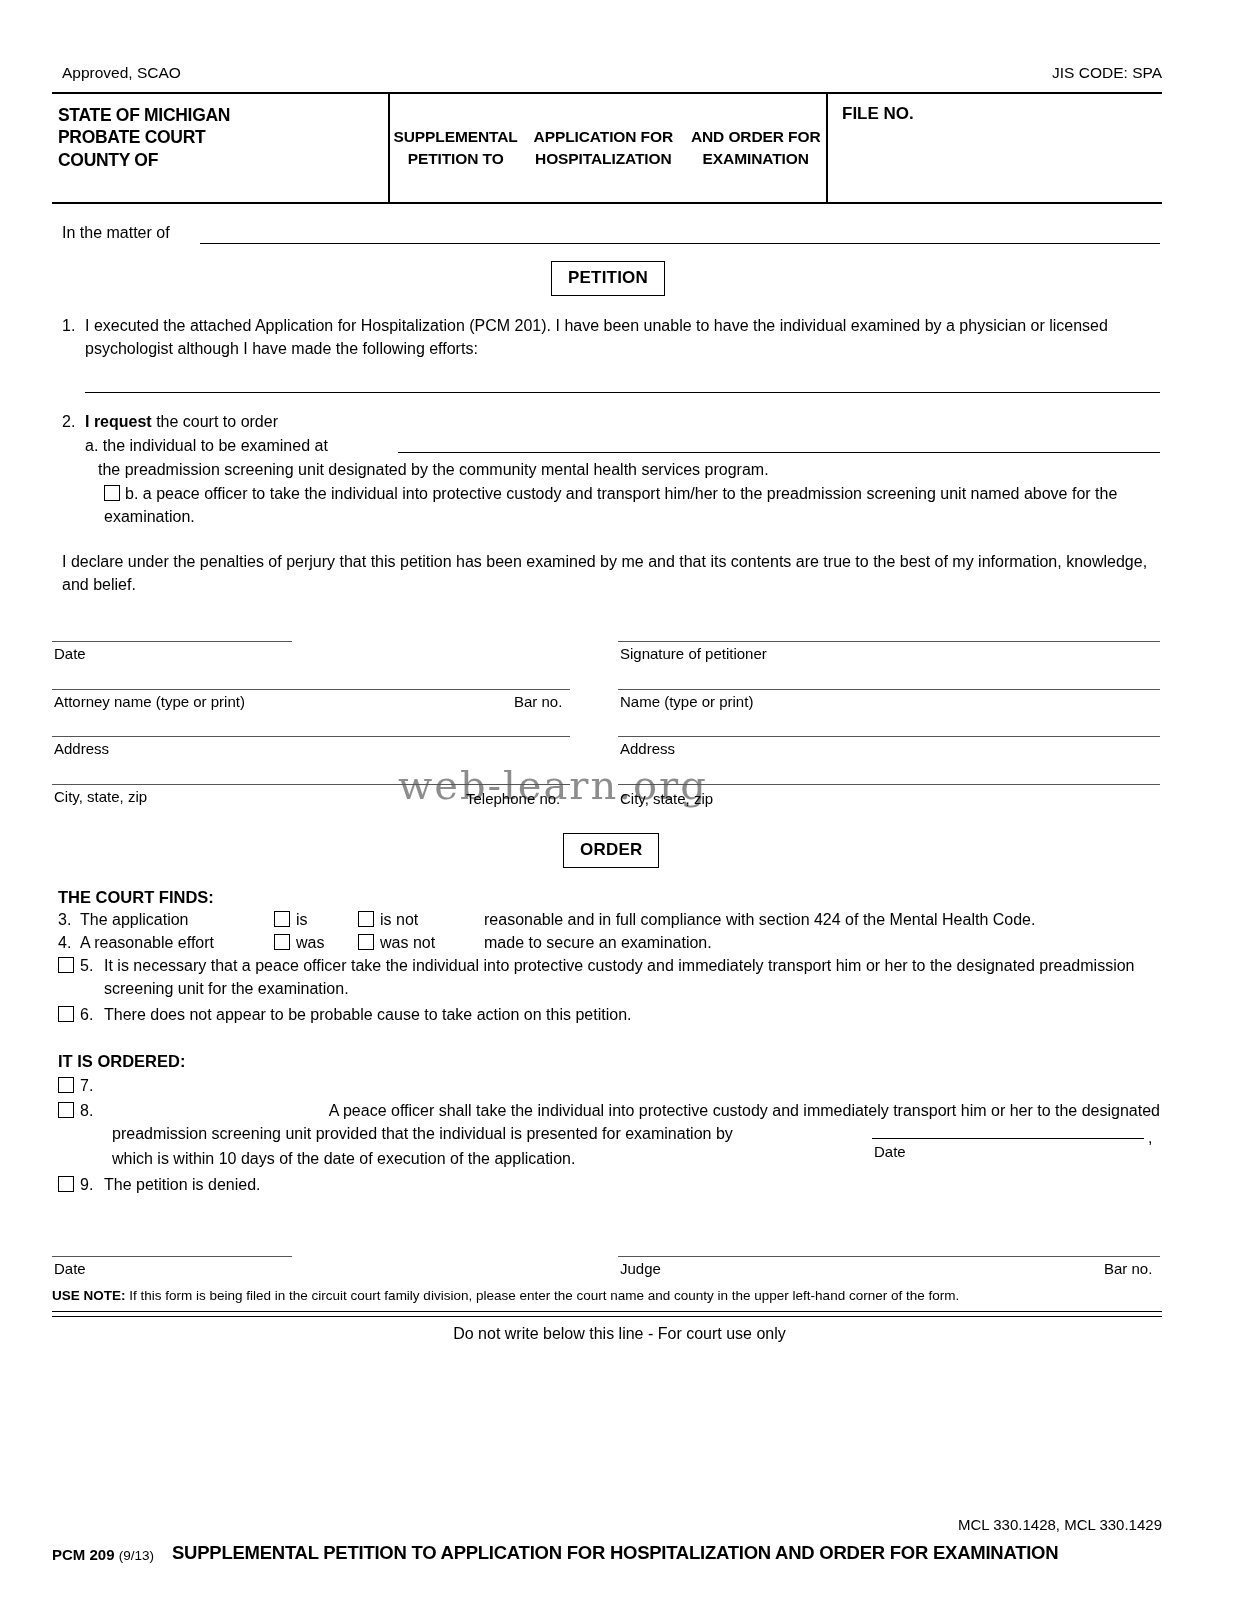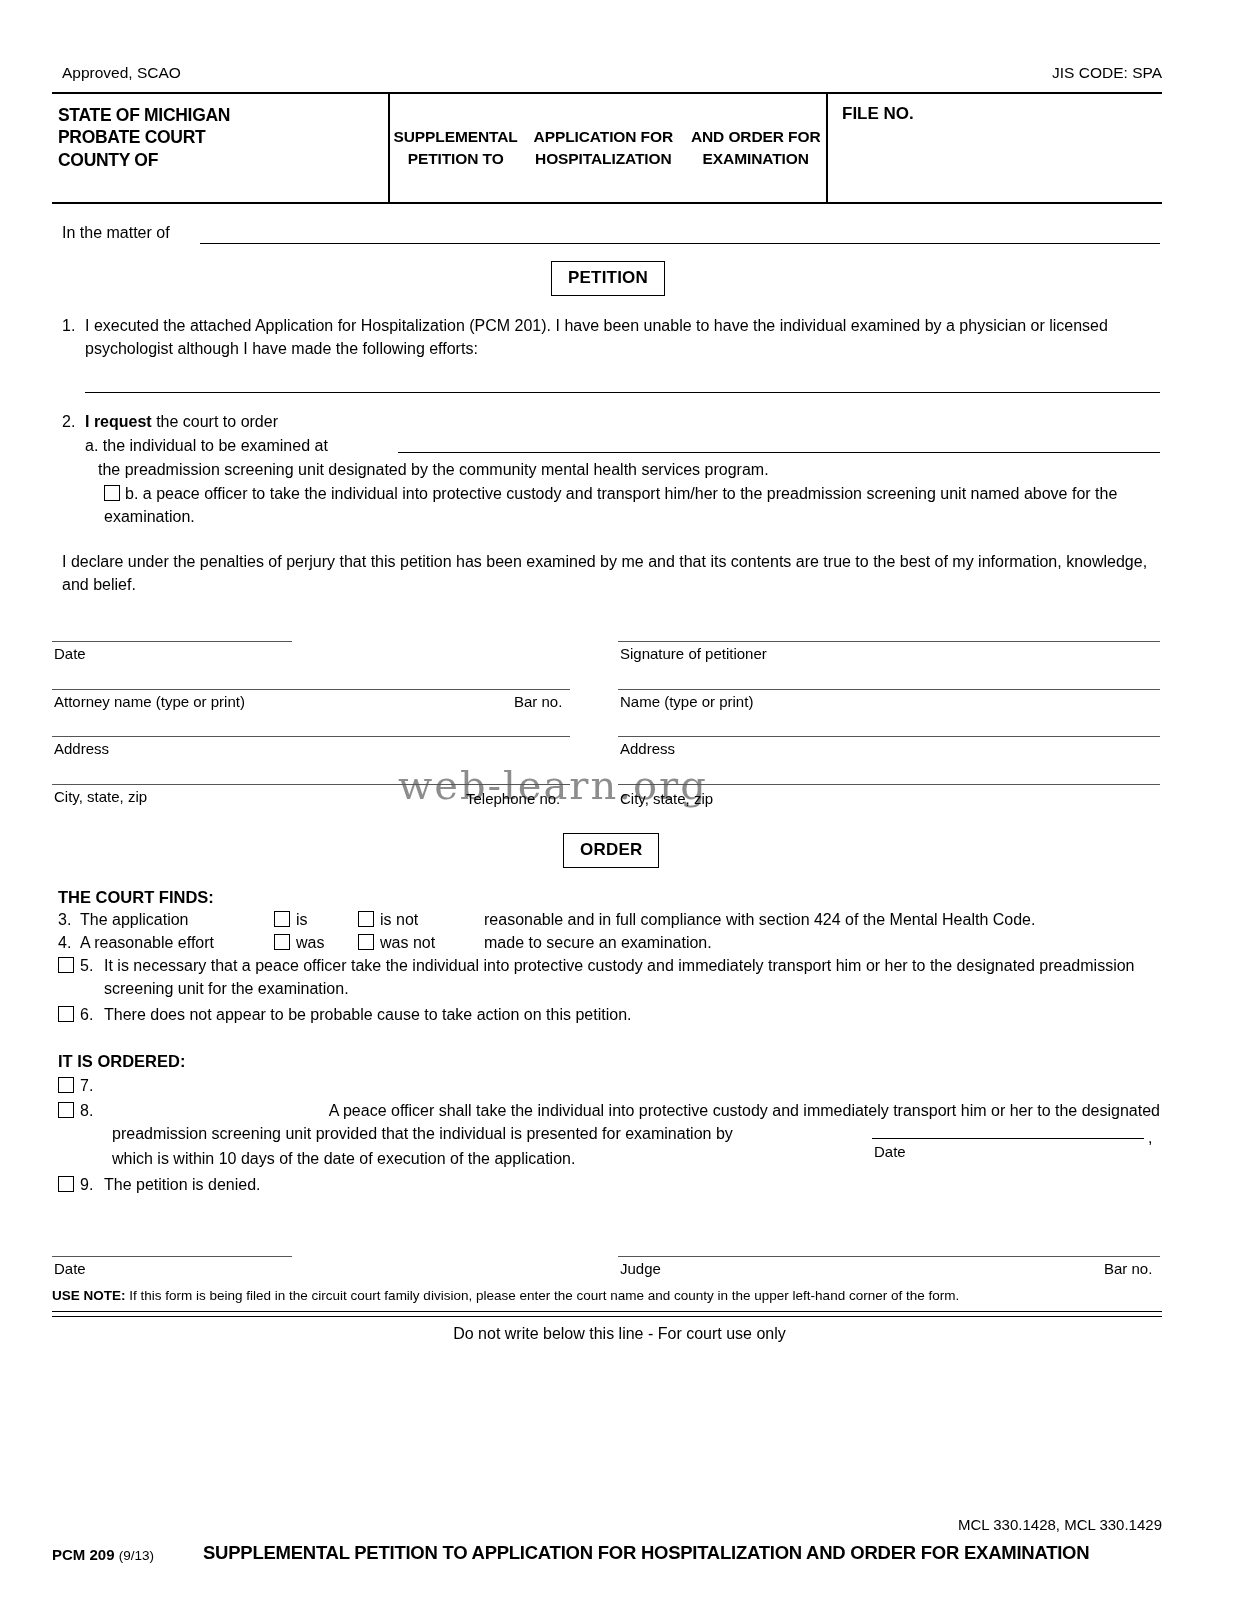--- a/index.html
+++ b/index.html
@@ -121,21 +121,21 @@
     font-size: 13.5px;
     padding-bottom: 5px;
   }
   .dbl-rule-top { position: absolute; left: 52px; top: 1311px; width: 1110px; border-bottom: 1.7px solid #000; }
   .dbl-rule-bot { position: absolute; left: 52px; top: 1316px; width: 1110px; border-bottom: 1.7px solid #000; }
   .donotwrite { position: absolute; left: 0; top: 1325px; width: 1239px; text-align: center; font-size: 16px; }
 
   .mcl { position: absolute; right: 77px; top: 1516px; font-size: 15px; }
   .formno { position: absolute; left: 52px; top: 1546px; font-size: 15px; font-weight: bold; }
   .formno .rev { font-weight: normal; font-size: 13.5px; }
-  .formtitle { position: absolute; left: 172px; top: 1542px; font-size: 18.5px; font-weight: bold; letter-spacing: -0.25px; margin-left: 31px; }
+  .formtitle { position: absolute; left: 172px; top: 1542px; font-size: 18.5px; font-weight: bold; letter-spacing: -0.25px; }
 </style>
 </head>
 <body>
 
 <div class="page">
 
   <div class="topline">
     <span class="left">Approved, SCAO</span>
     <span class="right">JIS CODE:  SPA</span>
   </div>

